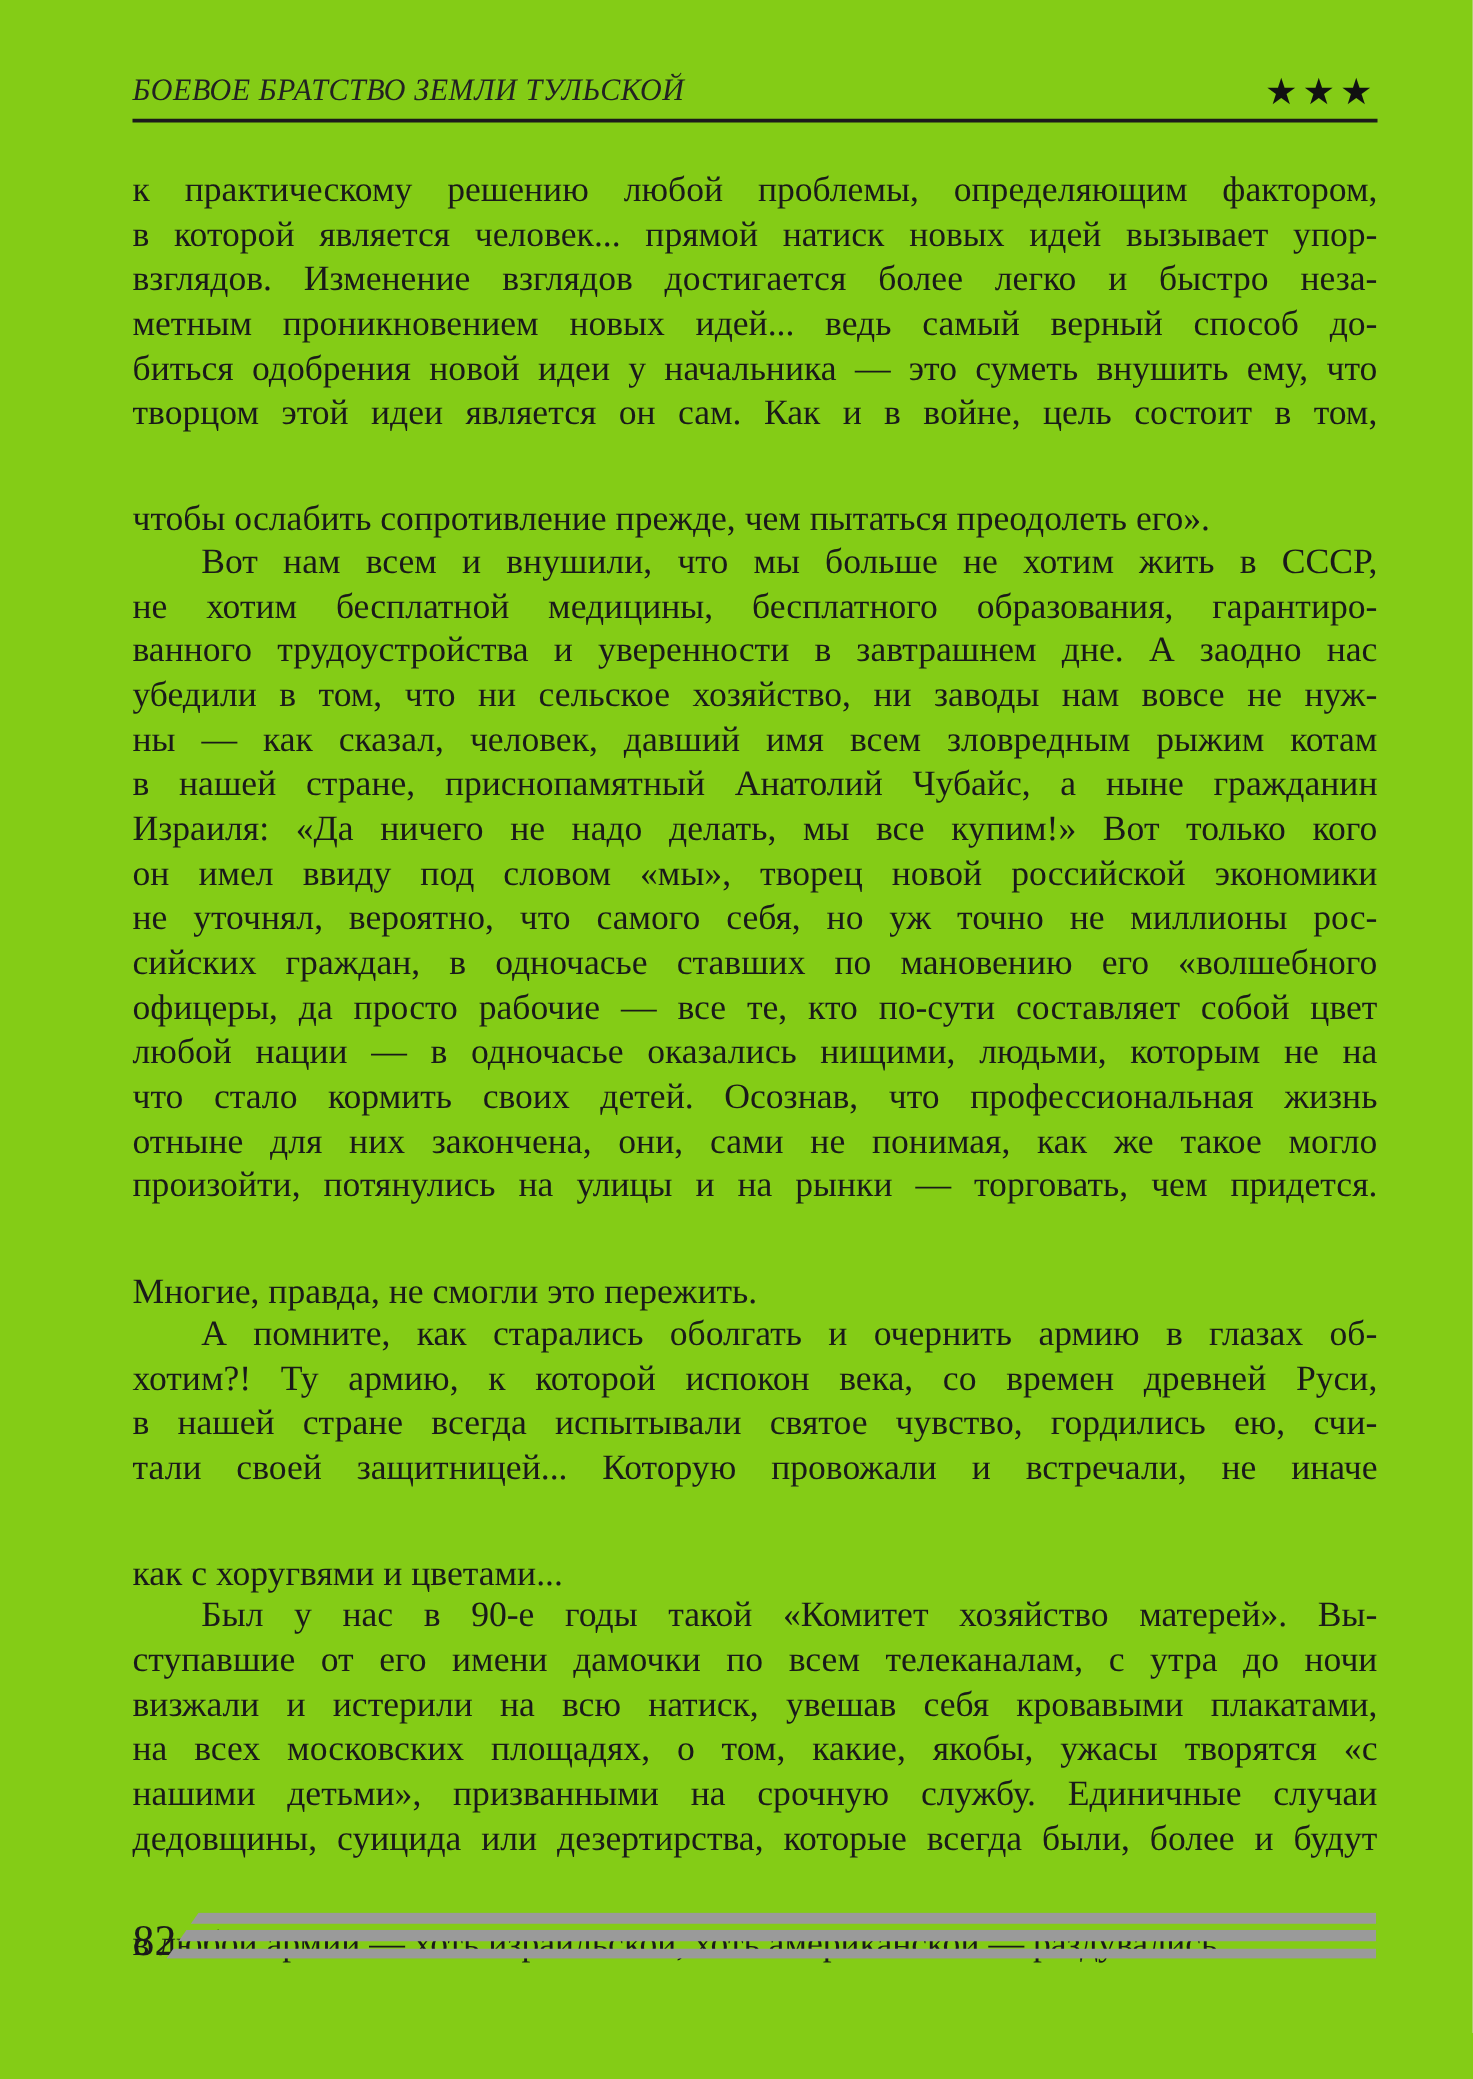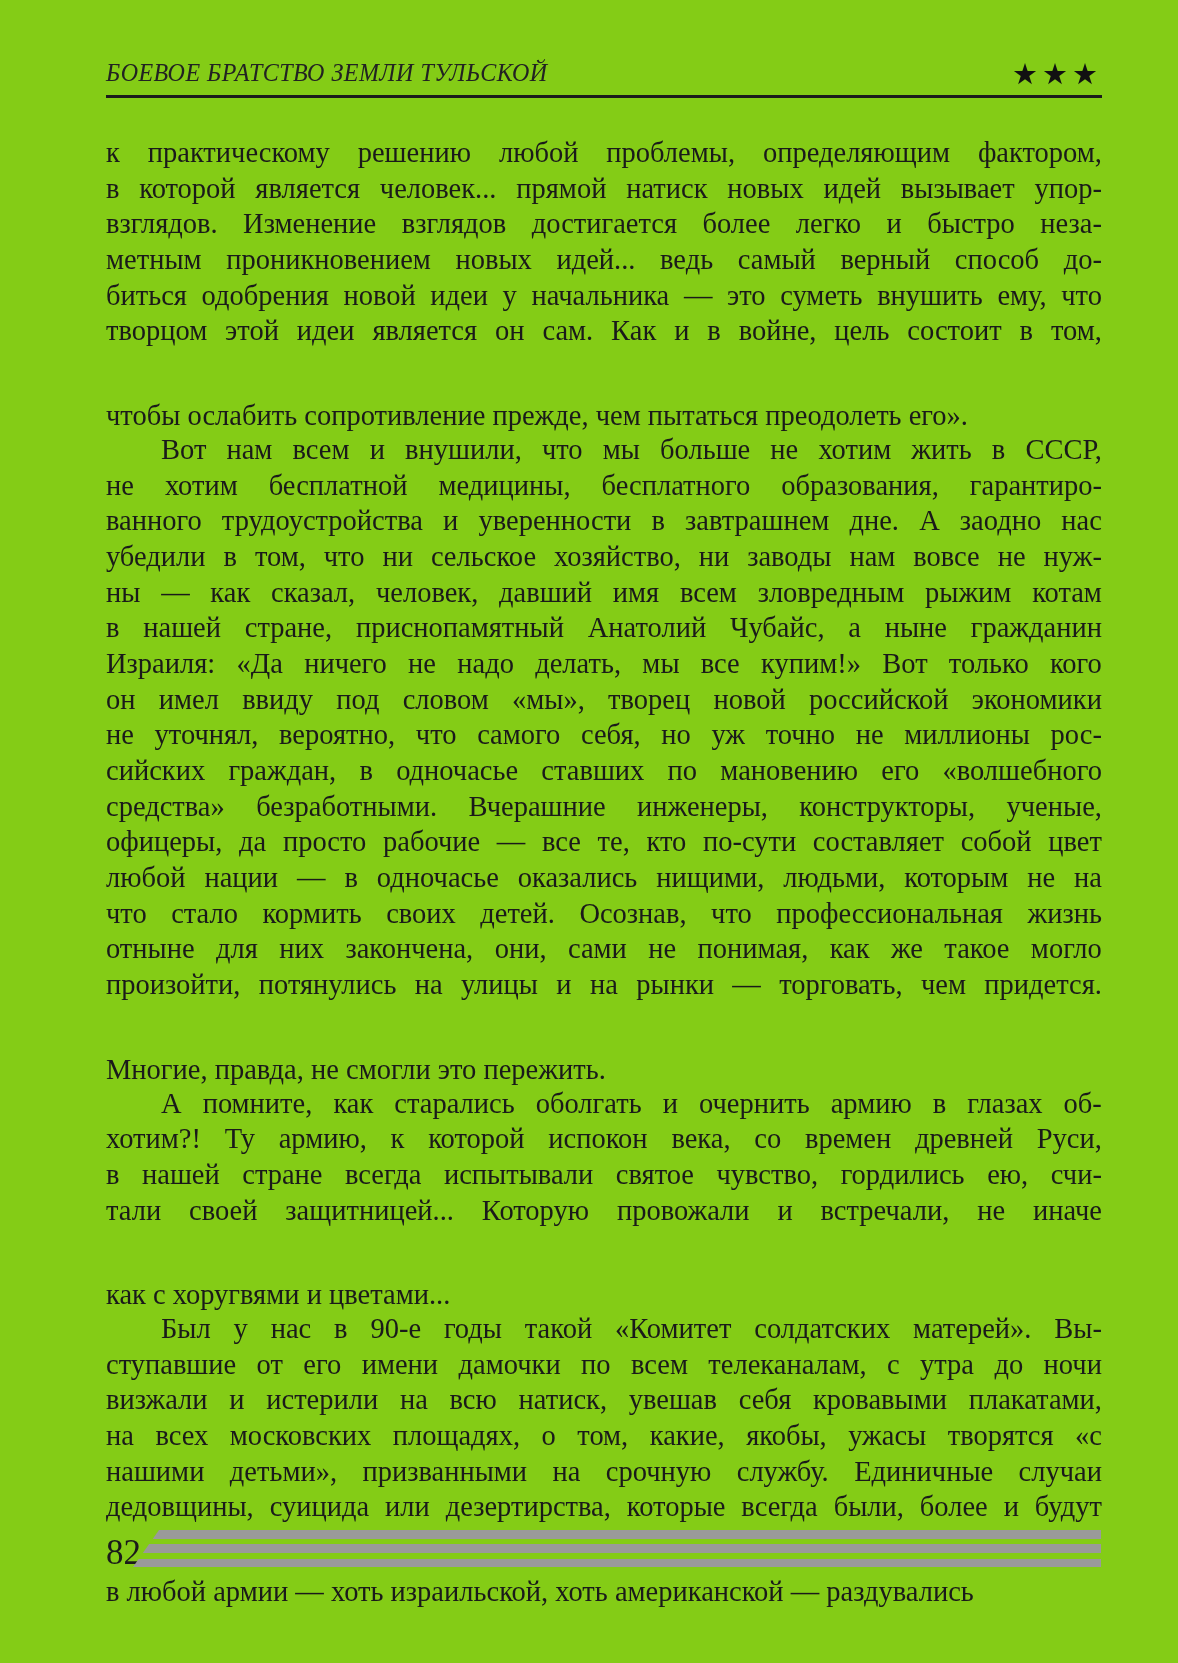--- a/index.html
+++ b/index.html
@@ -292,28 +292,20 @@
           <span>граждан,</span>
           <span>в</span>
           <span>одночасье</span>
           <span>ставших</span>
           <span>по</span>
           <span>мановению</span>
           <span>его</span>
           <span>«волшебного</span>
         </div>
         <div class="line">
-          <span>средства»</span>
-          <span>безработными.</span>
-          <span>Вчерашние</span>
-          <span>инженеры,</span>
-          <span>конструкторы,</span>
-          <span>ученые,</span>
-        </div>
-        <div class="line">
           <span>офицеры,</span>
           <span>да</span>
           <span>просто</span>
           <span>рабочие</span>
           <span>—</span>
           <span>все</span>
           <span>те,</span>
           <span>кто</span>
           <span>по-сути</span>
           <span>составляет</span>
@@ -428,21 +420,21 @@
       <div class="paragraph">
         <div class="line indent">
           <span>Был</span>
           <span>у</span>
           <span>нас</span>
           <span>в</span>
           <span>90-е</span>
           <span>годы</span>
           <span>такой</span>
           <span>«Комитет</span>
-          <span>солдатских</span>
+          <span>хозяйство</span>
           <span>матерей».</span>
           <span>Вы-</span>
         </div>
         <div class="line">
           <span>ступавшие</span>
           <span>от</span>
           <span>его</span>
           <span>имени</span>
           <span>дамочки</span>
           <span>по</span>

